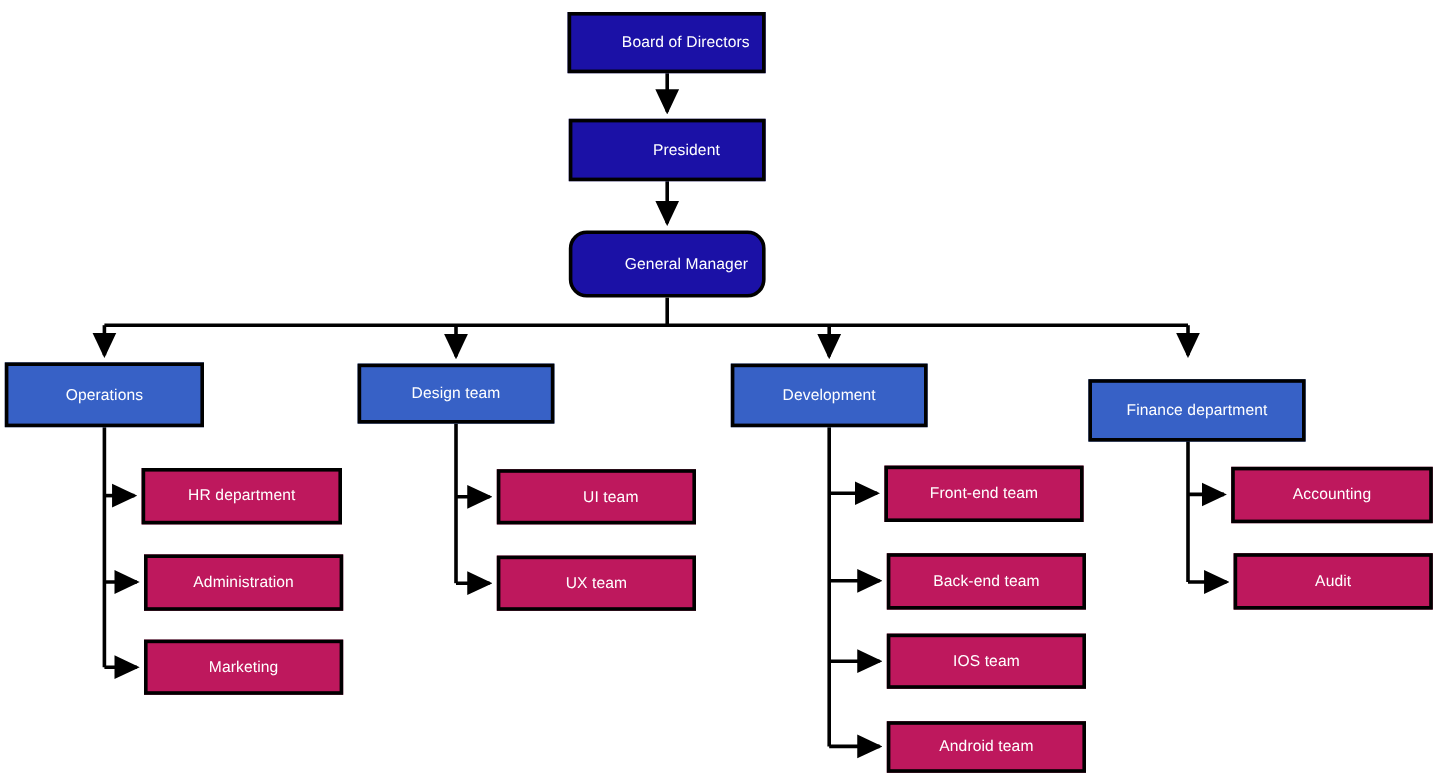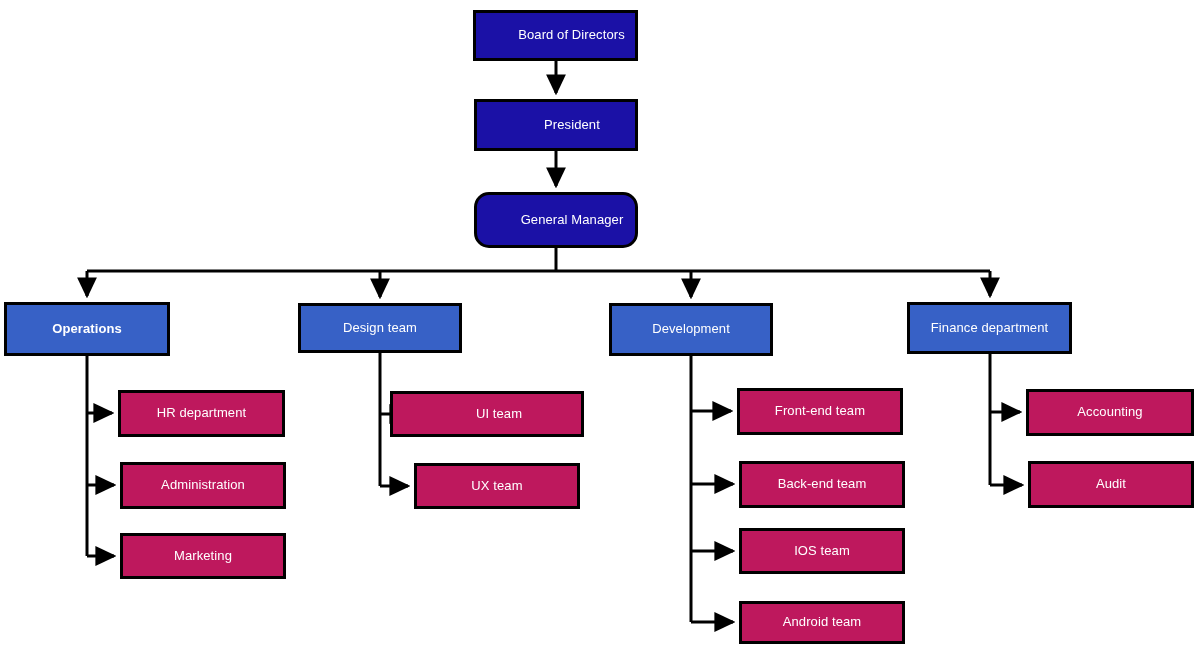--- a/index.html
+++ b/index.html
@@ -97,49 +97,49 @@
   </div>
 
   <div class="node level-0" style="left:474px; top:99px; width:164px; height:52px;">
     <span class="node-label">President</span>
   </div>
 
   <div class="node level-0" style="left:474px; top:192px; width:164px; height:56px;border-radius:15px;">
     <span class="node-label">General Manager</span>
   </div>
 
-  <div class="node level-1" style="left:4px; top:302px; width:166px; height:54px;font-weight:bold;">
+  <div class="node level-1" style="left:4px; top:302px; width:166px; height:54px;">
     <span class="node-label">Operations</span>
   </div>
 
   <div class="node level-1" style="left:298px; top:303px; width:164px; height:50px;">
     <span class="node-label">Design team</span>
   </div>
 
   <div class="node level-1" style="left:609px; top:303px; width:164px; height:53px;">
     <span class="node-label">Development</span>
   </div>
 
-  <div class="node level-1" style="left:907px; top:302px; width:165px; height:52px;">
+  <div class="node level-1" style="left:907px; top:316px; width:181px; height:52px;">
     <span class="node-label">Finance department</span>
   </div>
 
   <div class="node level-2" style="left:118px; top:390px; width:167px; height:47px;">
     <span class="node-label">HR department</span>
   </div>
 
   <div class="node level-2" style="left:120px; top:462px; width:166px; height:47px;">
     <span class="node-label">Administration</span>
   </div>
 
   <div class="node level-2" style="left:120px; top:533px; width:166px; height:46px;">
     <span class="node-label">Marketing</span>
   </div>
 
-  <div class="node level-2" style="left:390px; top:391px; width:194px; height:46px;padding-left:24px;">
+  <div class="node level-2" style="left:414px; top:391px; width:166px; height:46px;padding-left:24px;">
     <span class="node-label">UI team</span>
   </div>
 
   <div class="node level-2" style="left:414px; top:463px; width:166px; height:46px;text-align:right;">
     <span class="node-label">UX team</span>
   </div>
 
   <div class="node level-2" style="left:737px; top:388px; width:166px; height:47px;">
     <span class="node-label">Front-end team</span>
   </div>

